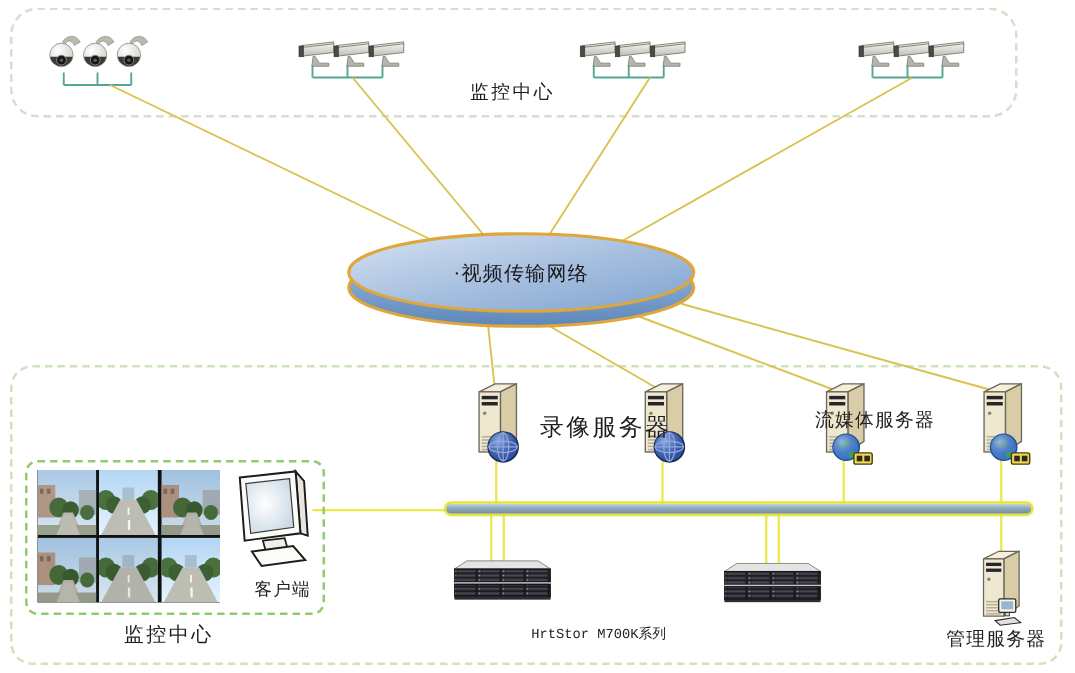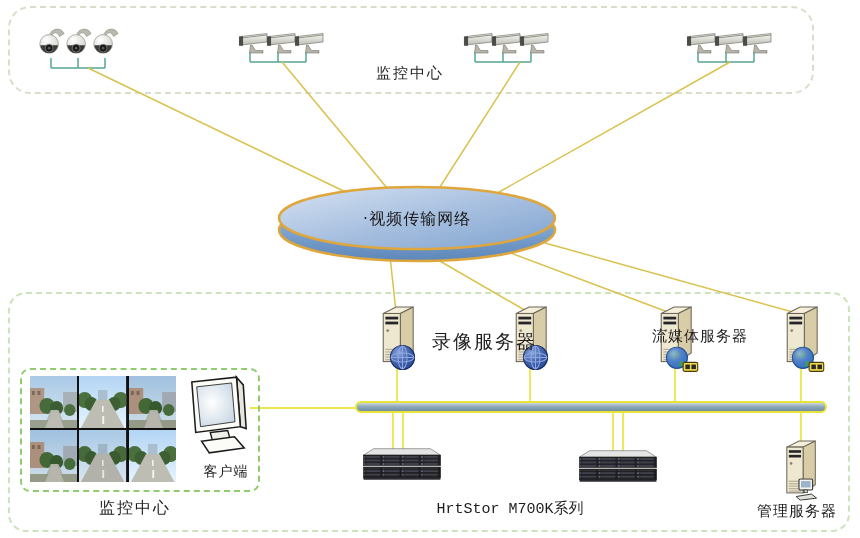--- a/index.html
+++ b/index.html
@@ -297,21 +297,21 @@
   <span class="label" style="left:652px;top:327px;font-size:15px;letter-spacing:1px">流媒体服务器</span>
 
   <div class="bus"></div>
 
   <svg class="icon" style="left:362px;top:448px" width="80" height="37" viewBox="0 0 112 52">
       <use href="#sym-storage"></use>
     </svg>
   <svg class="icon" style="left:578px;top:450px" width="80" height="37" viewBox="0 0 112 52">
       <use href="#sym-storage"></use>
     </svg>
-  <span class="label" style="left:425px;top:499px;width:170px;text-align:center;font-size:15px;font-family:'Liberation Mono','DejaVu Sans Mono',monospace">HrtStor M700K系列</span>
+  <span class="label" style="left:425px;top:499px;width:170px;text-align:left;font-size:11px;font-family:'Liberation Mono','DejaVu Sans Mono',monospace">HrtStor M700K系列</span>
 
   <div class="server" style="left:777px;top:440px">
     <svg class="tower" width="42" height="59" viewBox="0 0 40 58">
         <use href="#sym-tower"></use>
       </svg>
     <svg class="badge" style="left:18px;top:38px" width="25" height="23" viewBox="0 0 22 20">
         <use href="#sym-pc"></use>
       </svg>
   </div>
   <span class="label" style="left:757px;top:502px;width:95px;font-size:15px;letter-spacing:1px">管理服务器</span>

